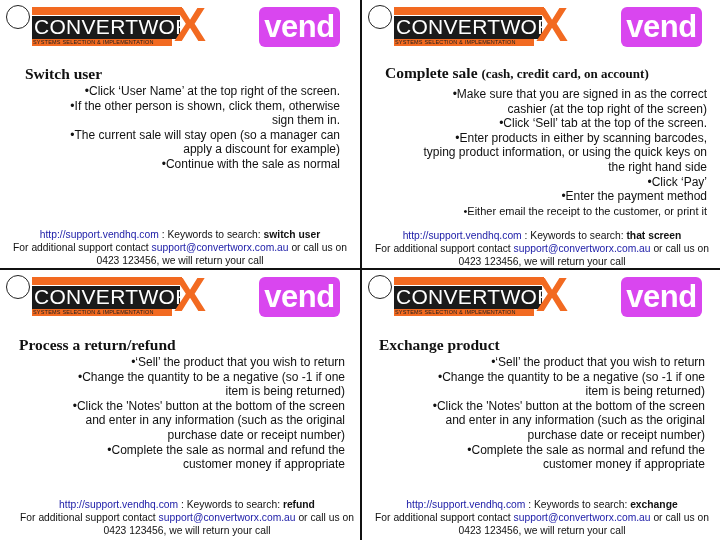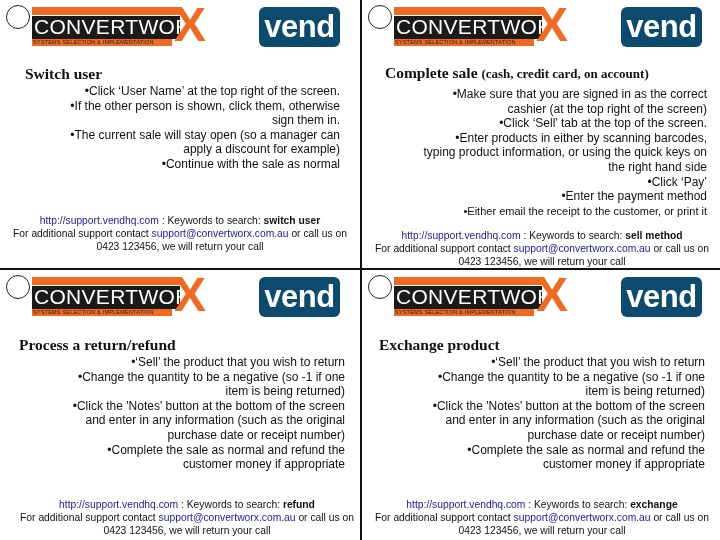--- a/index.html
+++ b/index.html
@@ -19,36 +19,36 @@
     
     .circle { position: absolute; left: 6px; top: 5px; width: 24px; height: 24px; border: 1.3px solid #222; border-radius: 50%; background: #fff; }
     .cw-logo { position: absolute; left: 30px; top: 5px; width: 175px; height: 42px; }
     .cw-bar-top { position: absolute; left: 2px; top: 2px; width: 150px; height: 8px; background: #f26a21; }
     .cw-black { position: absolute; left: 2px; top: 11px; width: 148px; height: 23px; background: #1a1a1a; }
     .cw-name { position: absolute; left: 4px; top: 9px; color: #fff; font-size: 21px; letter-spacing: 0.3px; font-family: Liberation Sans, sans-serif; line-height: 26px; }
     .cw-sub-bar { position: absolute; left: 2px; top: 34px; width: 140px; height: 7px; background: #f26a21; }
     .cw-sub { position: absolute; left: 3px; top: 34px; font-size: 5.5px; color: #222; line-height: 7px; letter-spacing: 0.2px; white-space: nowrap; }
     .cw-x { position: absolute; left: 144px; top: -4px; font-size: 48px; line-height: 48px; font-weight: bold; color: #f26a21; font-family: "Liberation Sans", sans-serif; }
 
-    .vend-logo { position: absolute; left: 259px; top: 7px; width: 81px; height: 40px; background: #0c4a6e; border-radius: 6px; color: #fff; font-weight: bold; font-size: 31px; text-align: center; line-height: 40px; font-family: "Liberation Sans", sans-serif; letter-spacing: -0.5px; }
+    .vend-logo { position: absolute; left: 259px; top: 7px; width: 81px; height: 40px; background: #d946ef; border-radius: 6px; color: #fff; font-weight: bold; font-size: 31px; text-align: center; line-height: 40px; font-family: "Liberation Sans", sans-serif; letter-spacing: -0.5px; }
 
     
     .title { position: absolute; font-family: "Liberation Serif", serif; font-weight: bold; font-size: 15.5px; color: #111; white-space: nowrap; }
     .title .sub { font-size: 13px; }
     .steps { position: absolute; font-size: 12px; line-height: 14.6px; color: #111; text-align: right; }
     .step { display: block; }
     .steps.small .step.last { font-size: 11px; }
 
     .footer { position: absolute; left: 0; width: 360px; text-align: center; font-size: 10.3px; line-height: 13.2px; color: #111; }
     .link { color: #1a1aa6; }
     .kw { font-weight: bold; }
 
     .c0 .title { left: 25px; top: 65px; }
     .c0 .steps { left: 60px; top: 84px; width: 280px; }
-    .c0 .footer { top: 214px; }
+    .c0 .footer { top: 228px; }
 
     .c1 .title { left: 23px; top: 64px; }
     .c1 .steps { left: 60px; top: 87px; width: 285px; }
     .c1 .footer { top: 229px; }
 
     .c2 .title { left: 19px; top: 66px; }
     .c2 .steps { left: 55px; top: 85px; width: 290px; }
     .c2 .footer { top: 228px; padding-left: 14px; }
 
     .c3 .title { left: 17px; top: 66px; }
@@ -101,21 +101,21 @@
     <div class="title"><span>Complete sale </span><span class="sub">(cash, credit card, on account)</span></div>
     <div class="steps small">
       <span class="step">•Make sure that you are signed in as the correct cashier (at the top right of the screen)</span>
       <span class="step">•Click ‘Sell’ tab at the top of the screen.</span>
       <span class="step">•Enter products in either by scanning barcodes, typing product information, or using the quick keys on the right hand side</span>
       <span class="step">•Click ‘Pay’</span>
       <span class="step">•Enter the payment method</span>
       <span class="step last">•Either email the receipt to the customer, or print it</span>
     </div>
     <div class="footer">
-      <div><span class="link">http://support.vendhq.com</span><span> : Keywords to search: </span><span class="kw">sell method</span></div>
+      <div><span class="link">http://support.vendhq.com</span><span> : Keywords to search: </span><span class="kw">that screen</span></div>
       <div><span>For additional support contact </span><span class="link">support@convertworx.com.au</span><span> or call us on</span></div>
       <div>0423 123456, we will return your call</div>
     </div>
   </div>
 
   <div class="card c2">
     <div class="circle"></div>
     <div class="cw-logo">
       <div class="cw-bar-top"></div>
       <div class="cw-black"></div>

